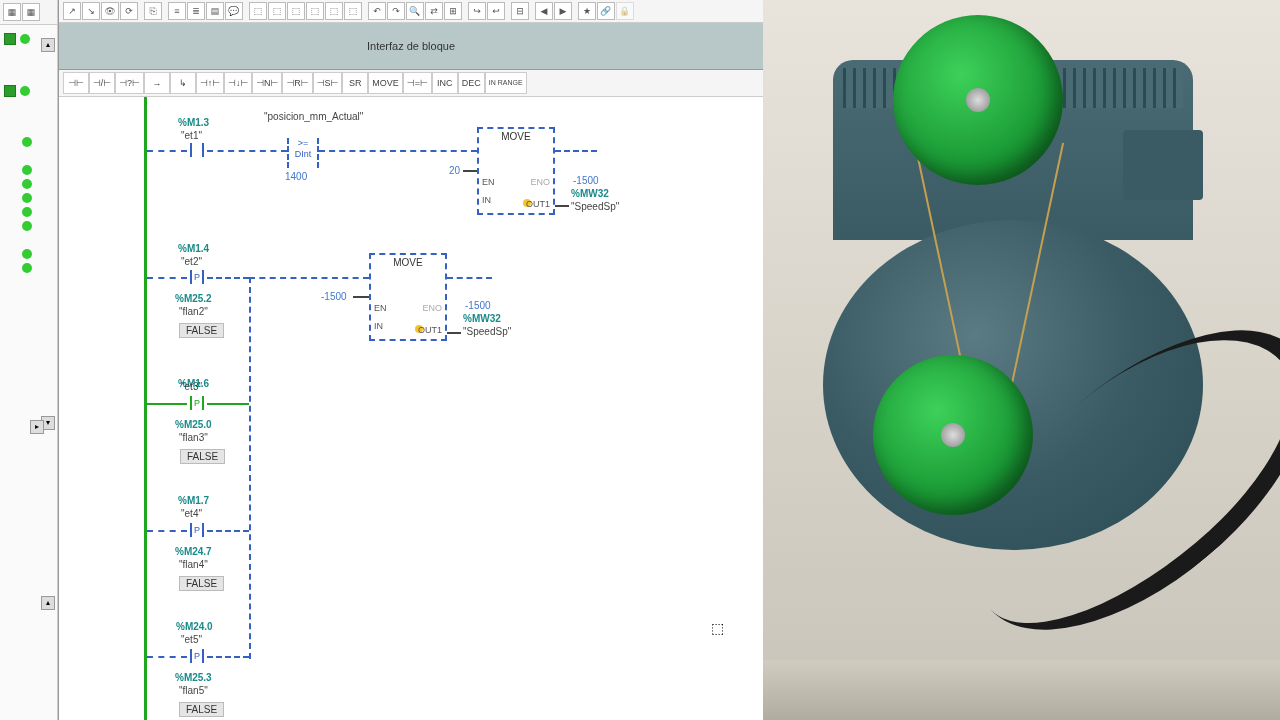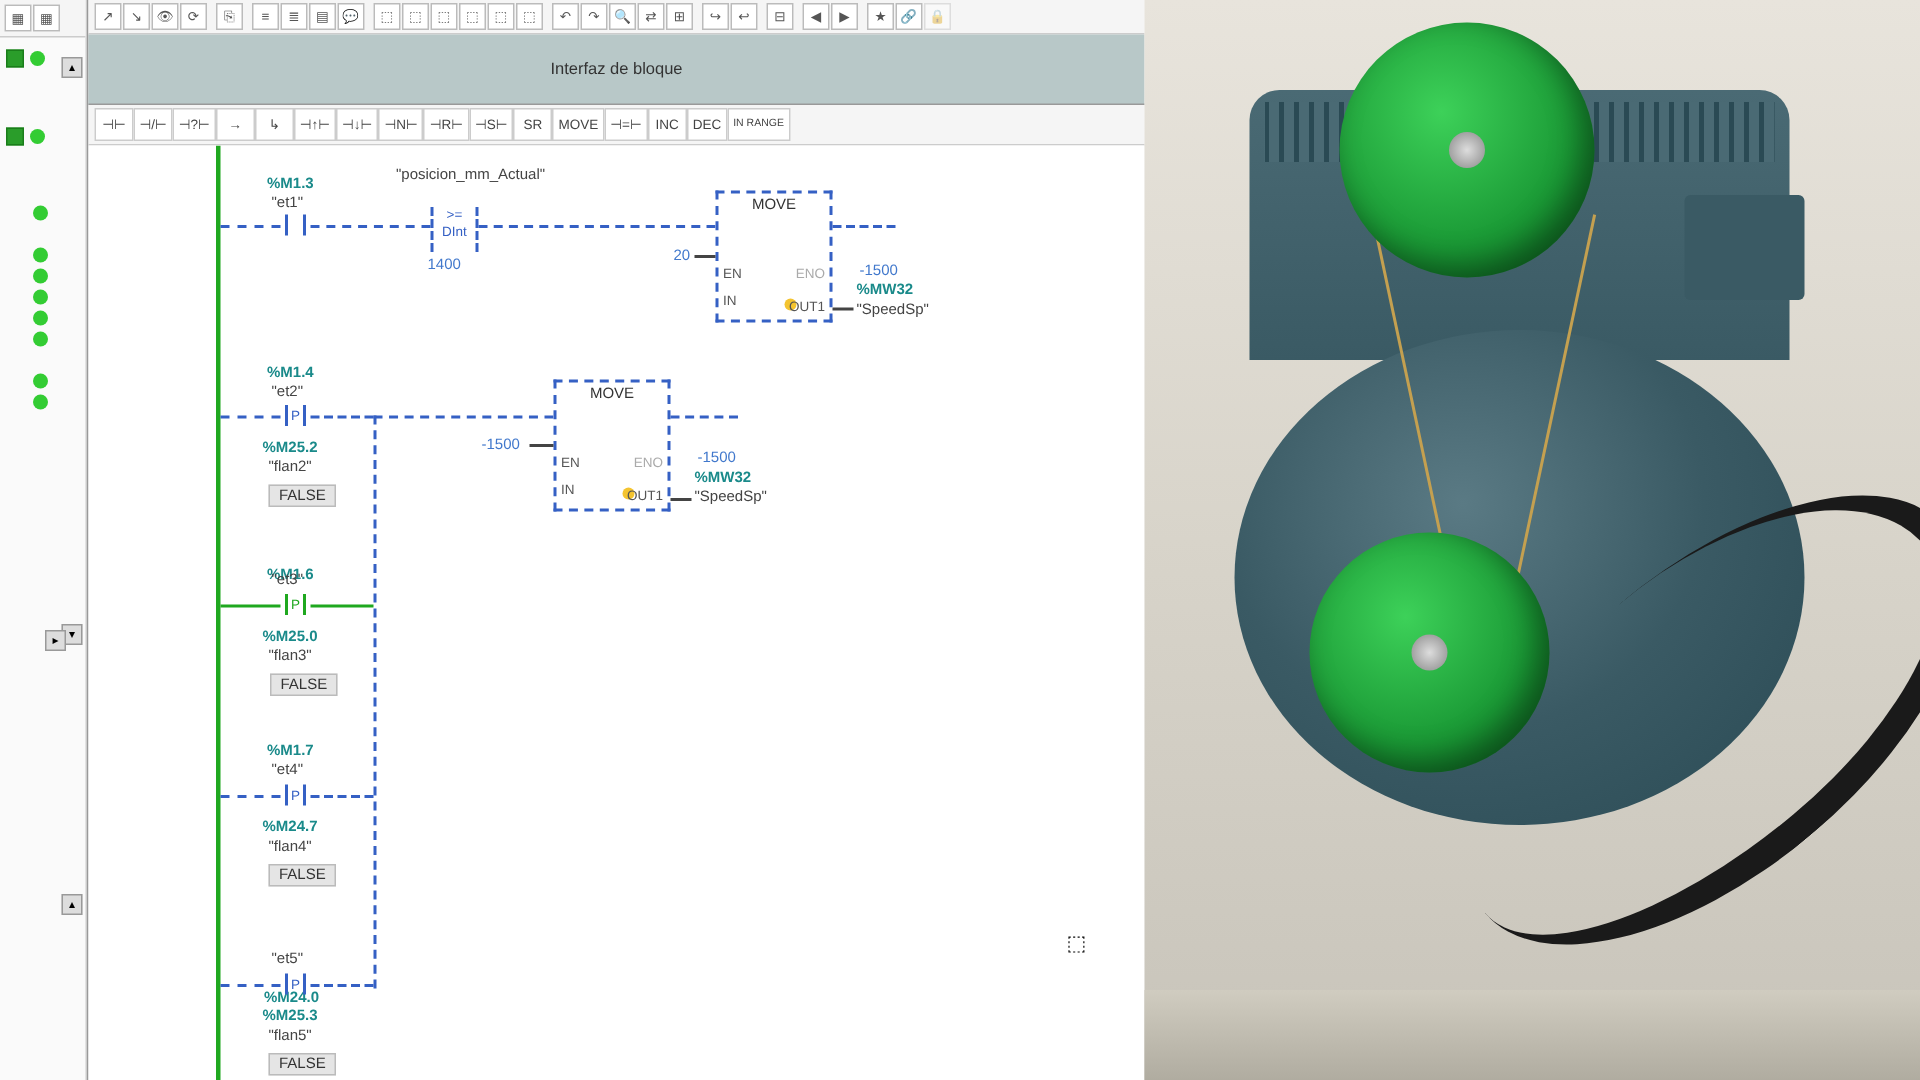--- a/index.html
+++ b/index.html
@@ -263,21 +263,21 @@
     <div class="tag-name" style="left:122px;top:411px;">"et4"</div>
     <div class="wire-h" style="left:88px;top:433px;width:40px;"></div>
     <div class="contact" style="left:128px;top:426px;">
           <span class="p">P</span>
         </div>
     <div class="wire-h" style="left:148px;top:433px;width:42px;"></div>
     <div class="tag-addr" style="left:116px;top:449px;">%M24.7</div>
     <div class="tag-name" style="left:120px;top:462px;">"flan4"</div>
     <div class="val-bool" style="left:120px;top:479px;">FALSE</div>
 
-    <div class="tag-addr" style="left:117px;top:524px;margin-top:39px;">%M24.0</div>
+    <div class="tag-addr" style="left:117px;top:524px;">%M24.0</div>
     <div class="tag-name" style="left:122px;top:537px;">"et5"</div>
     <div class="wire-h" style="left:88px;top:559px;width:40px;"></div>
     <div class="contact" style="left:128px;top:552px;">
           <span class="p">P</span>
         </div>
     <div class="wire-h" style="left:148px;top:559px;width:42px;"></div>
     <div class="tag-addr" style="left:116px;top:575px;">%M25.3</div>
     <div class="tag-name" style="left:120px;top:588px;">"flan5"</div>
     <div class="val-bool" style="left:120px;top:605px;">FALSE</div>
 

